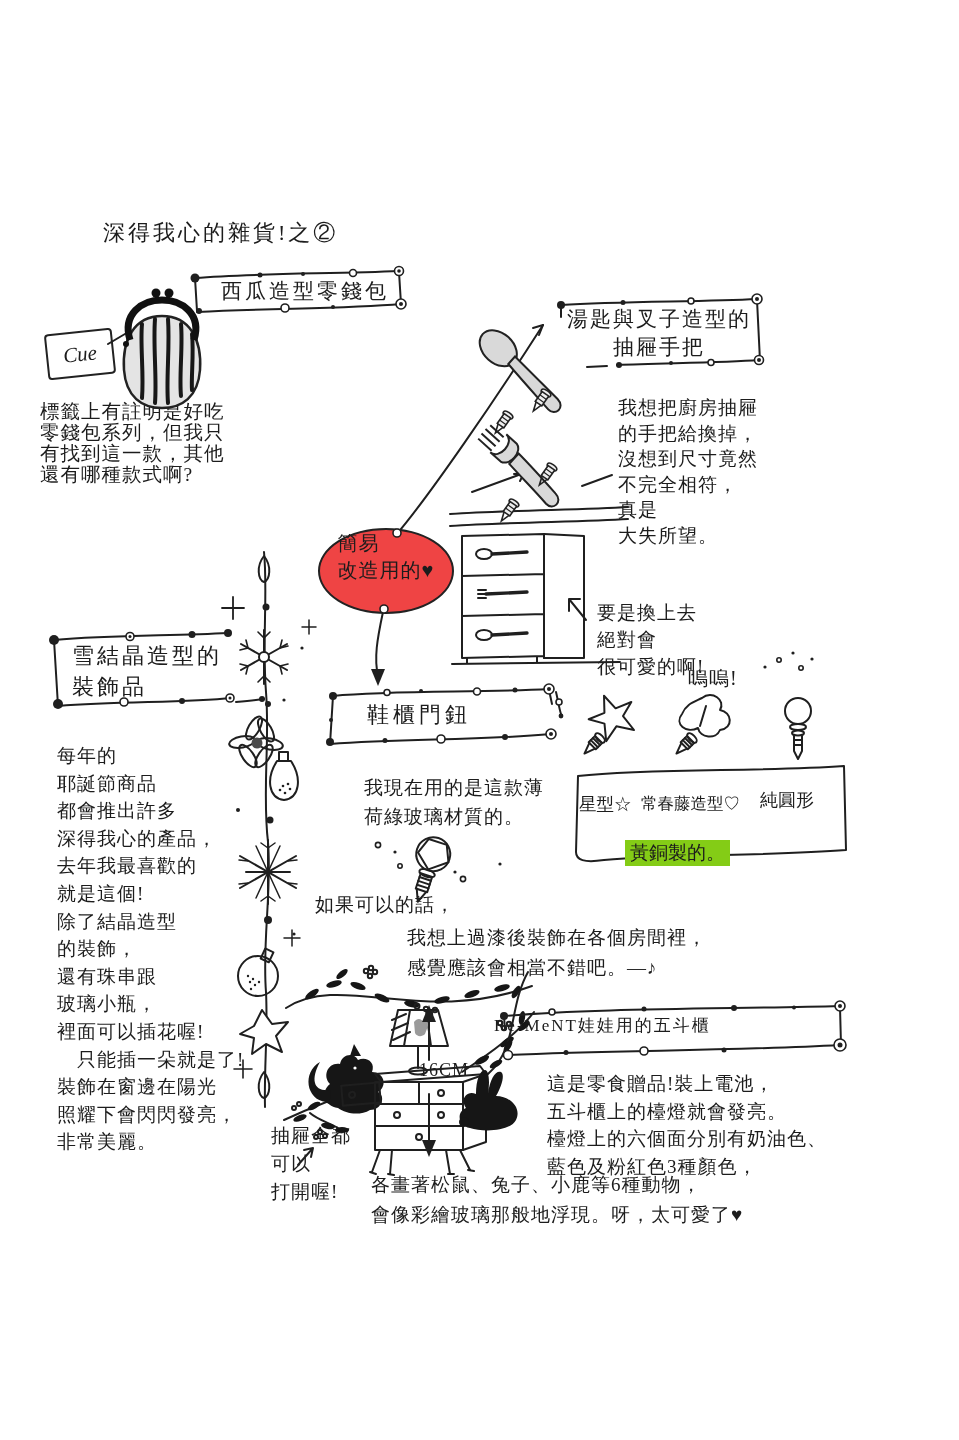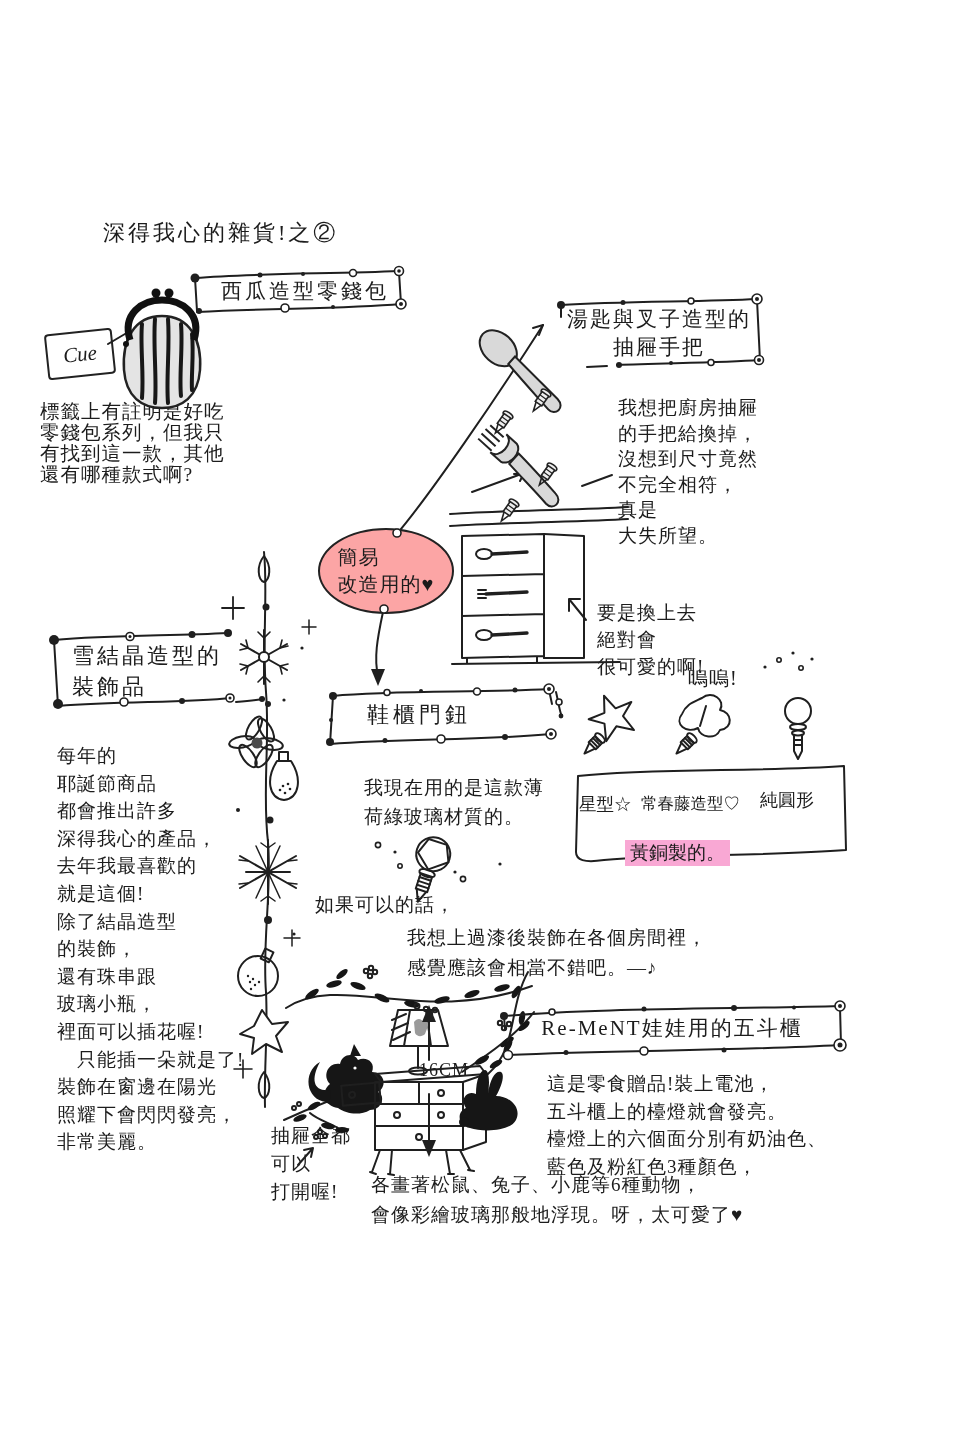--- a/index.html
+++ b/index.html
@@ -10,21 +10,21 @@
   .box svg{position:absolute;left:0;top:0;overflow:visible}
   .box .bt{position:absolute;white-space:pre-line}
   .ill{position:absolute;overflow:visible}
   .ink{stroke:#1f1f1f;fill:none;stroke-width:2;stroke-linecap:round;stroke-linejoin:round}
   .bead{fill:#1f1f1f;stroke:none}
   .obead{fill:#fff;stroke:#1f1f1f;stroke-width:1.6}
   .tag{position:absolute;left:46px;top:331px;width:64px;height:42px;border:2.4px solid #222;
        border-radius:4px;transform:rotate(-6deg);display:flex;align-items:center;justify-content:center;
        font-size:21px;font-style:italic;background:#fff}
   .bubble{position:absolute;left:318px;top:528px;width:132px;height:82px;border:2.3px solid #222;
-       border-radius:50%;background:#fca5a5;display:flex;align-items:center;justify-content:center;
+       border-radius:50%;background:#ef4444;display:flex;justify-content:center;
        font-size:20px;line-height:27px;letter-spacing:1px;white-space:pre-line;z-index:3}
   .lab{position:absolute;white-space:nowrap}
 </style>
 </head>
 <body>
 
 <div id="page">
 
   <svg class="ill" style="left:0;top:0;z-index:2" width="959" height="1440" viewBox="0 0 959 1440">
     <g class="ink">
@@ -383,21 +383,21 @@
   </svg>
   <svg class="ill" style="left:768px;top:695px;z-index:2" width="55" height="72" viewBox="0 0 55 72">
     <circle cx="30" cy="16" r="13" fill="#fff" class="ink"></circle>
     <ellipse cx="30" cy="32" rx="8" ry="3" fill="#fff" class="ink" stroke-width="1.6"></ellipse>
     <ellipse cx="30" cy="38" rx="6" ry="2.5" fill="#fff" class="ink" stroke-width="1.6"></ellipse>
     <path d="M26,40 L26,56 M34,40 L34,56 M26,45 H34 M26,50 H34 M26,56 L30,64 L34,56" class="ink" stroke-width="1.6"></path>
   </svg>
   <div class="lab" style="left:579px;top:792px;font-size:17.5px">星型☆</div>
   <div class="lab" style="left:641px;top:793px;font-size:16.5px">常春藤造型♡</div>
   <div class="lab" style="left:760px;top:788px;font-size:18px">純圓形</div>
-  <div class="lab" style="left:625px;top:840px;font-size:19px;background:#f9a8d4;padding:0 5px;z-index:2">黃銅製的。</div>
+  <div class="lab" style="left:625px;top:840px;font-size:19px;background:#84cc16;padding:0 5px;z-index:2">黃銅製的。</div>
 
   <div class="box" style="left:494px;top:998px;width:356px;height:64px;z-index:3">
     <svg width="356" height="64" viewBox="0 0 356 64">
       <g class="ink">
           <path d="M10,18 C100,10 240,11 346,8"></path>
           <path d="M12,57 C120,52 240,53 346,47"></path>
           <path d="M346,9 L347,47"></path>
           <path d="M10,18 L11,32"></path>
         </g>
       <circle cx="10" cy="18" r="4" class="bead"></circle>
@@ -407,21 +407,21 @@
       <circle cx="300" cy="9.5" r="2" class="bead"></circle>
         <circle cx="346" cy="8" r="5" class="obead"></circle>
         <circle cx="346" cy="8" r="2" class="bead"></circle>
       <circle cx="14" cy="57" r="4.5" class="obead"></circle>
         <circle cx="72" cy="54.5" r="2.5" class="bead"></circle>
       <circle cx="150" cy="53" r="4" class="obead"></circle>
         <circle cx="230" cy="52" r="2.5" class="bead"></circle>
       <circle cx="346" cy="47" r="6" class="obead"></circle>
         <circle cx="346" cy="47" r="2.5" class="bead"></circle>
     </svg>
-    <div class="bt" style="left:0;top:16px;width:356px;text-align:center;font-size:21px;letter-spacing:2px">Re-MeNT娃娃用的五斗櫃</div>
+    <div class="bt" style="left:0;top:16px;width:356px;font-size:17px;letter-spacing:2px">Re-MeNT娃娃用的五斗櫃</div>
   </div>
 
   <div class="txt" style="left:547px;top:1070px;line-height:27.5px">這是零食贈品!裝上電池，
 五斗櫃上的檯燈就會發亮。
 檯燈上的六個面分別有奶油色、
 藍色及粉紅色3種顏色，</div>
   <div class="txt" style="left:371px;top:1170px;line-height:29.5px">各畫著松鼠、兔子、小鹿等6種動物，
 會像彩繪玻璃那般地浮現。呀，太可愛了♥</div>
   <div class="txt" style="left:271px;top:1122px;line-height:28px">抽屜全都
 可以

